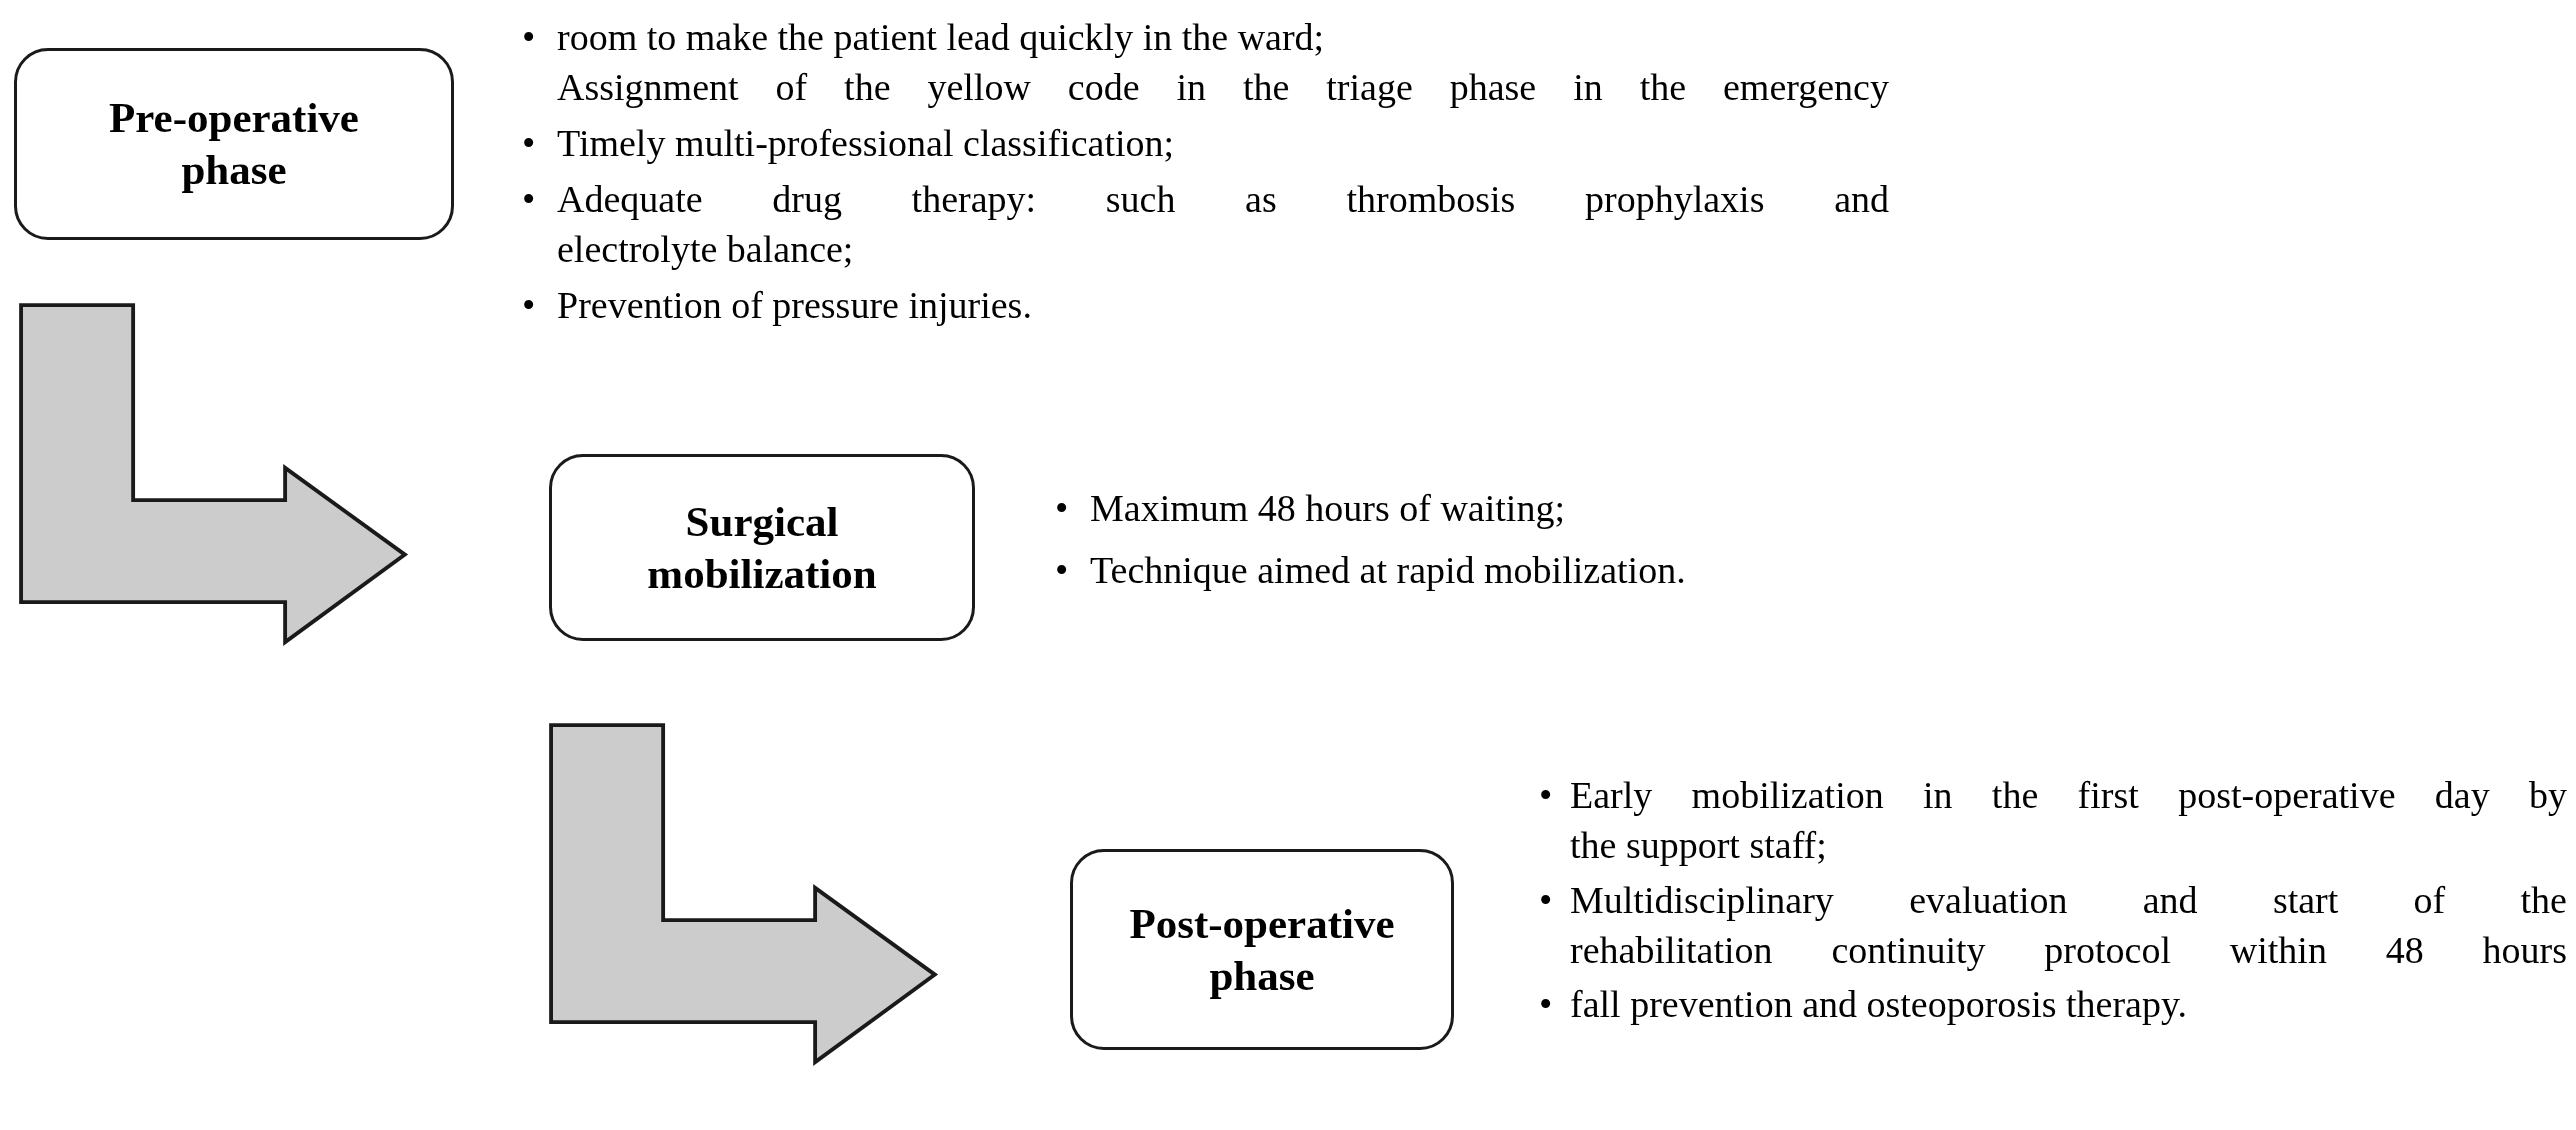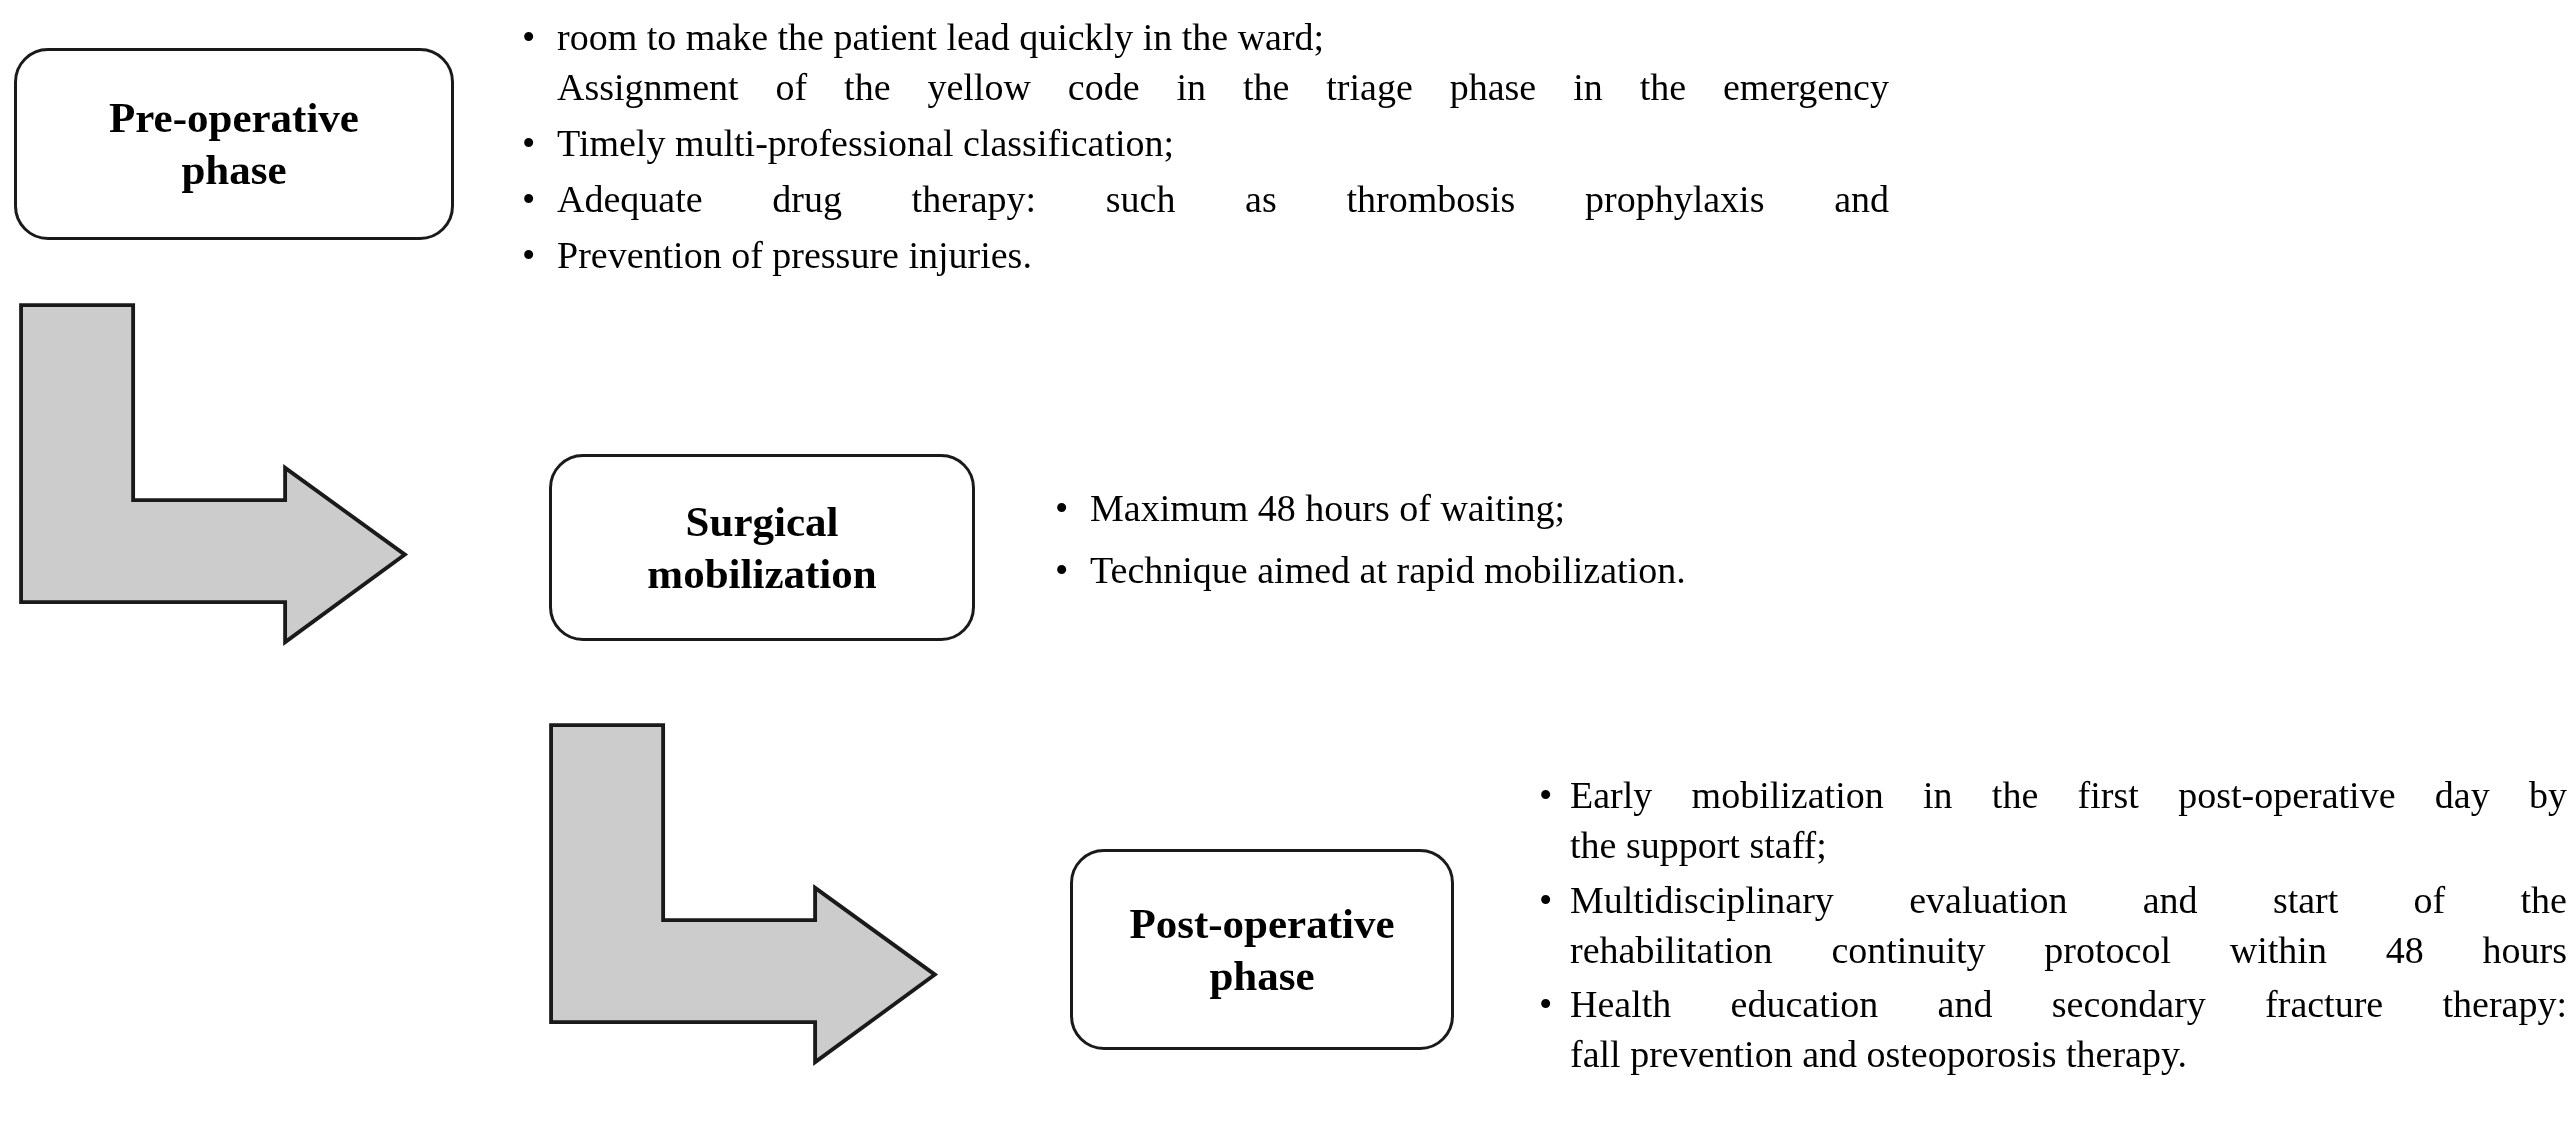--- a/index.html
+++ b/index.html
@@ -85,20 +85,21 @@
     <div class="bullet-item">
       <span class="marker">•</span>
       <div class="btext">
         <span class="line">Timely multi-professional classification;</span>
       </div>
     </div>
     <div class="bullet-item">
       <span class="marker">•</span>
       <div class="btext">
         <span class="line just">Adequate drug therapy: such as thrombosis prophylaxis and</span>
+        <span class="line">electrolyte balance;</span>
       </div>
     </div>
     <div class="bullet-item">
       <span class="marker">•</span>
       <div class="btext">
         <span class="line">Prevention of pressure injuries.</span>
       </div>
     </div>
   </div>
 
@@ -150,20 +151,19 @@
     <div class="bullet-item">
       <span class="marker">•</span>
       <div class="btext">
         <span class="line just">Multidisciplinary evaluation and start of the</span>
         <span class="line just">rehabilitation continuity protocol within 48 hours</span>
       </div>
     </div>
     <div class="bullet-item">
       <span class="marker">•</span>
       <div class="btext">
-        <span class="line just">Health education and secondary fracture therapy:</span>
         <span class="line">fall prevention and osteoporosis therapy.</span>
       </div>
     </div>
   </div>
 
 </div>
 
 
 </body></html>

